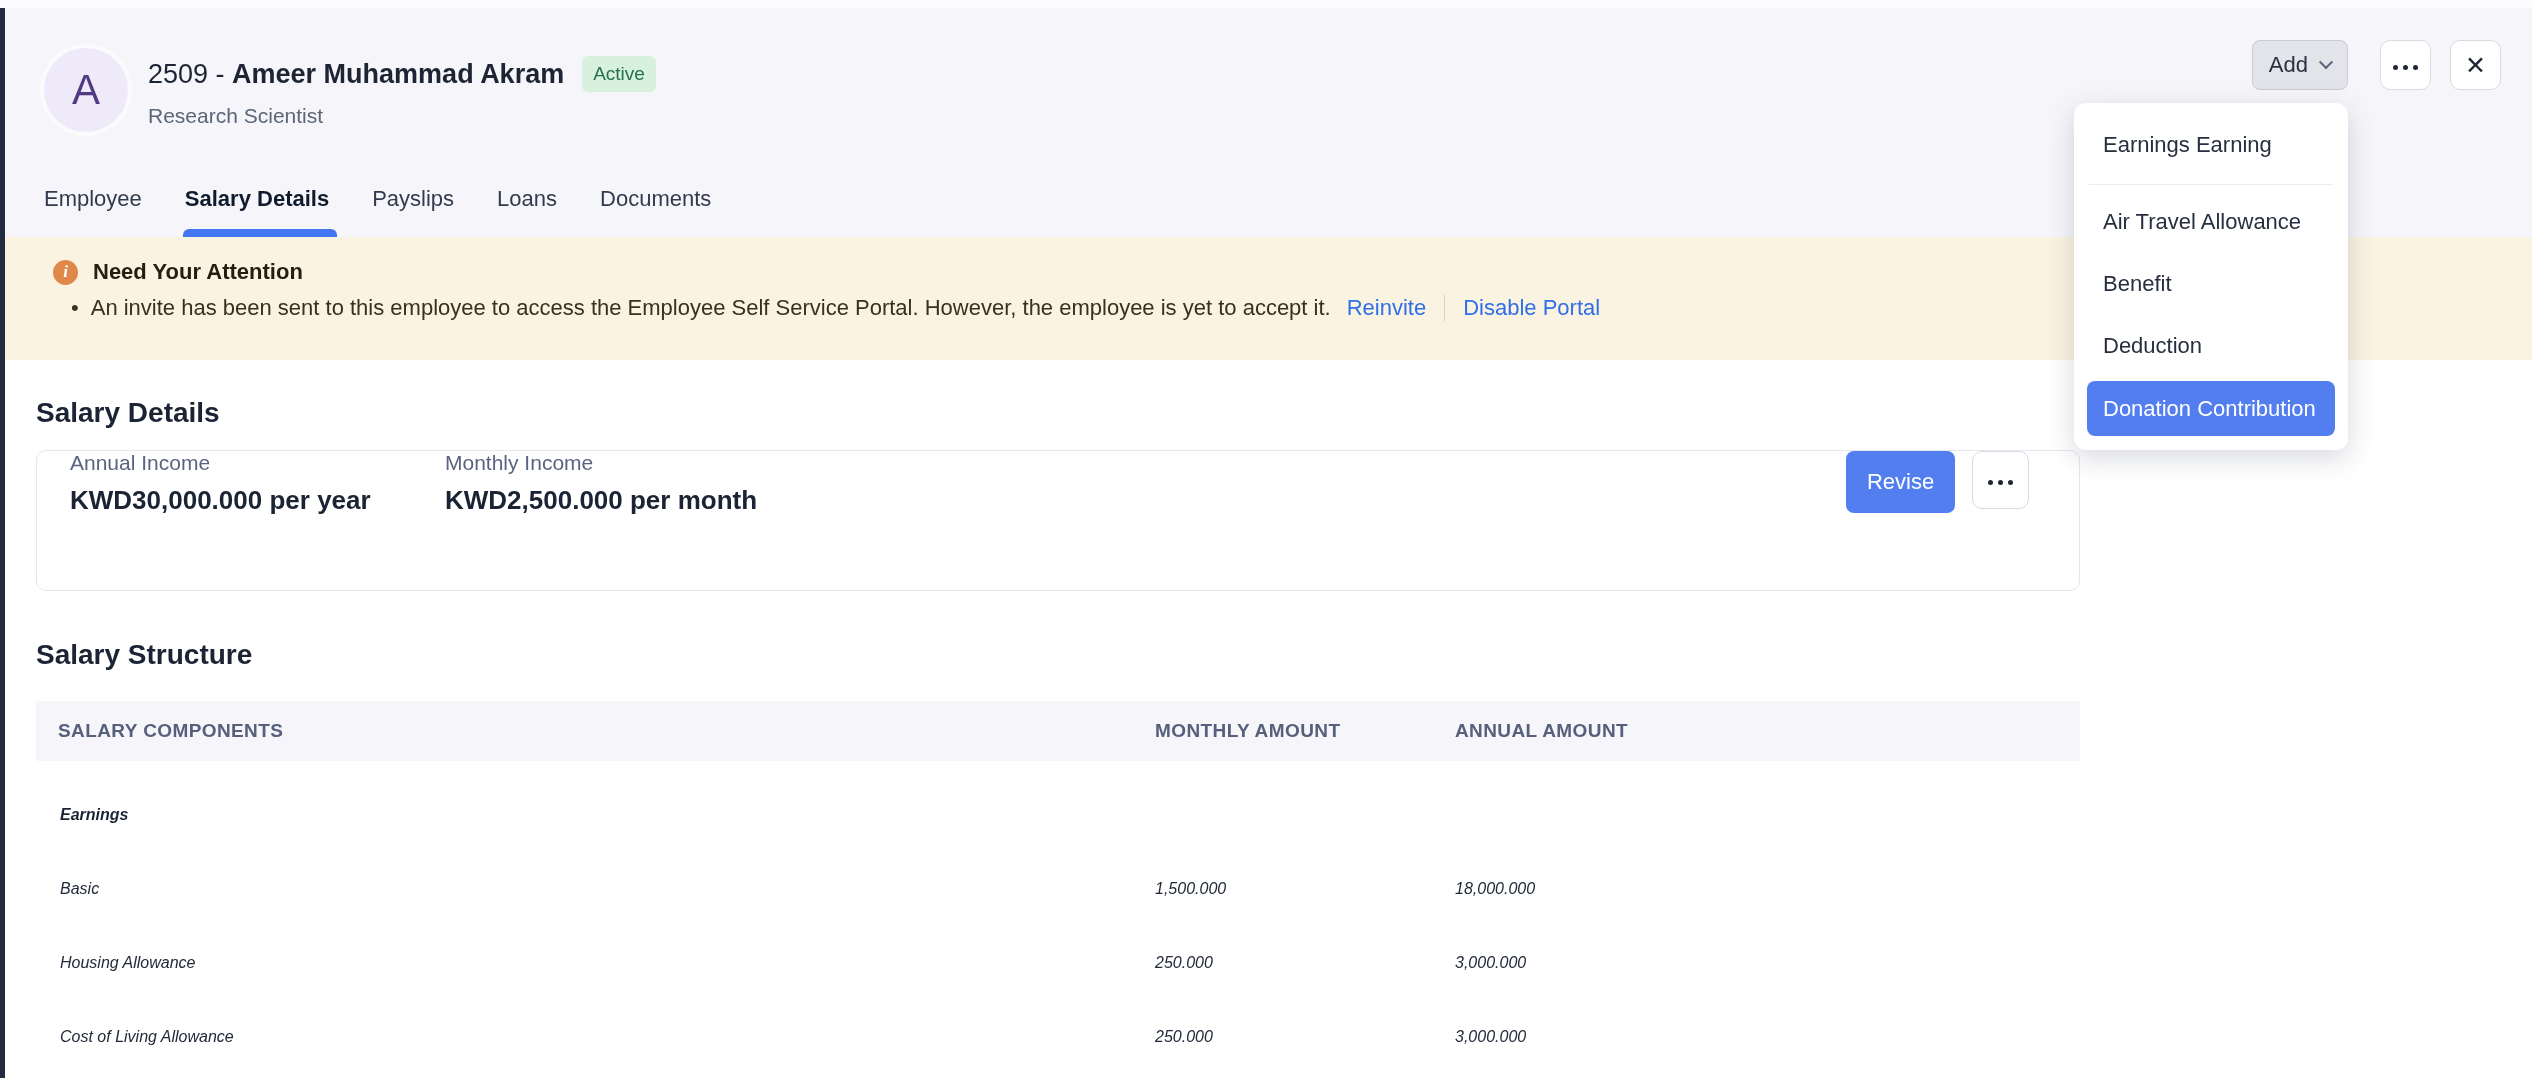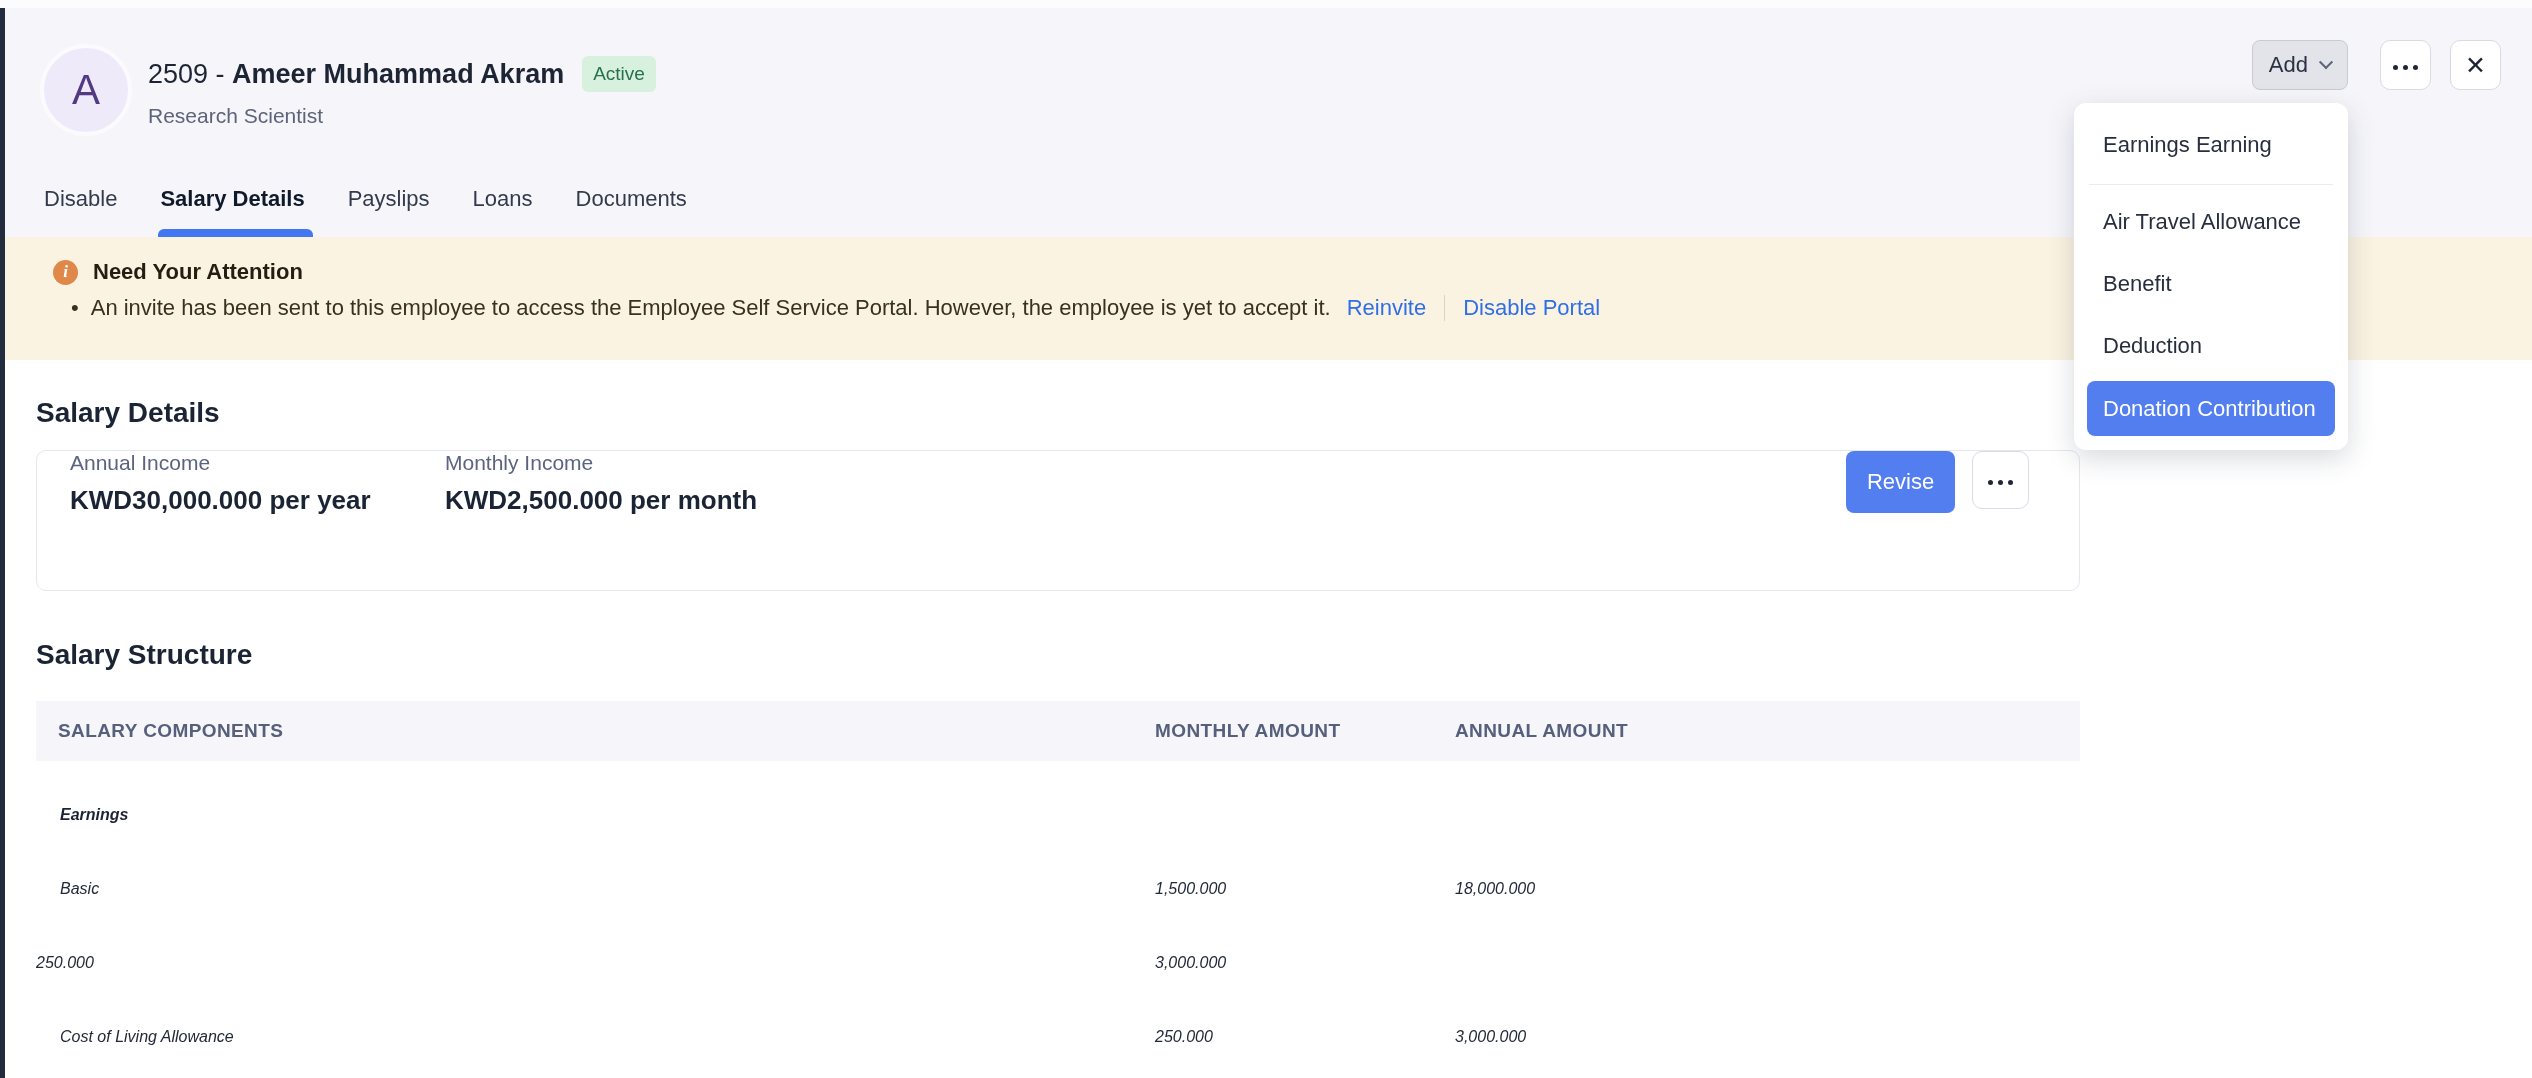--- a/index.html
+++ b/index.html
@@ -121,21 +121,21 @@
         </button>
         <button class="btn-icon btn-more">
           <span class="dots"><span></span><span></span><span></span></span>
         </button>
         <button class="btn-icon">
           <span class="close-glyph">✕</span>
         </button>
       </div>
 
       <div class="tabs">
-        <div class="tab">Disable</div>
+        <div class="tab">Employee</div>
         <div class="tab active">
           <span>Salary Details</span>
           <div class="tab-indicator"></div>
         </div>
         <div class="tab">Payslips</div>
         <div class="tab">Loans</div>
         <div class="tab">Documents</div>
       </div>
     </div>
 
@@ -185,20 +185,21 @@
             <div class="c1">Earnings</div>
             <div class="c2"></div>
               <div class="c3"></div>
           </div>
           <div class="trow">
             <div class="c1">Basic</div>
             <div class="c2">1,500.000</div>
             <div class="c3">18,000.000</div>
           </div>
           <div class="trow">
+            <div class="c1">Housing Allowance</div>
             <div class="c2">250.000</div>
             <div class="c3">3,000.000</div>
           </div>
           <div class="trow">
             <div class="c1">Cost of Living Allowance</div>
             <div class="c2">250.000</div>
             <div class="c3">3,000.000</div>
           </div>
         </div>
       </div>

